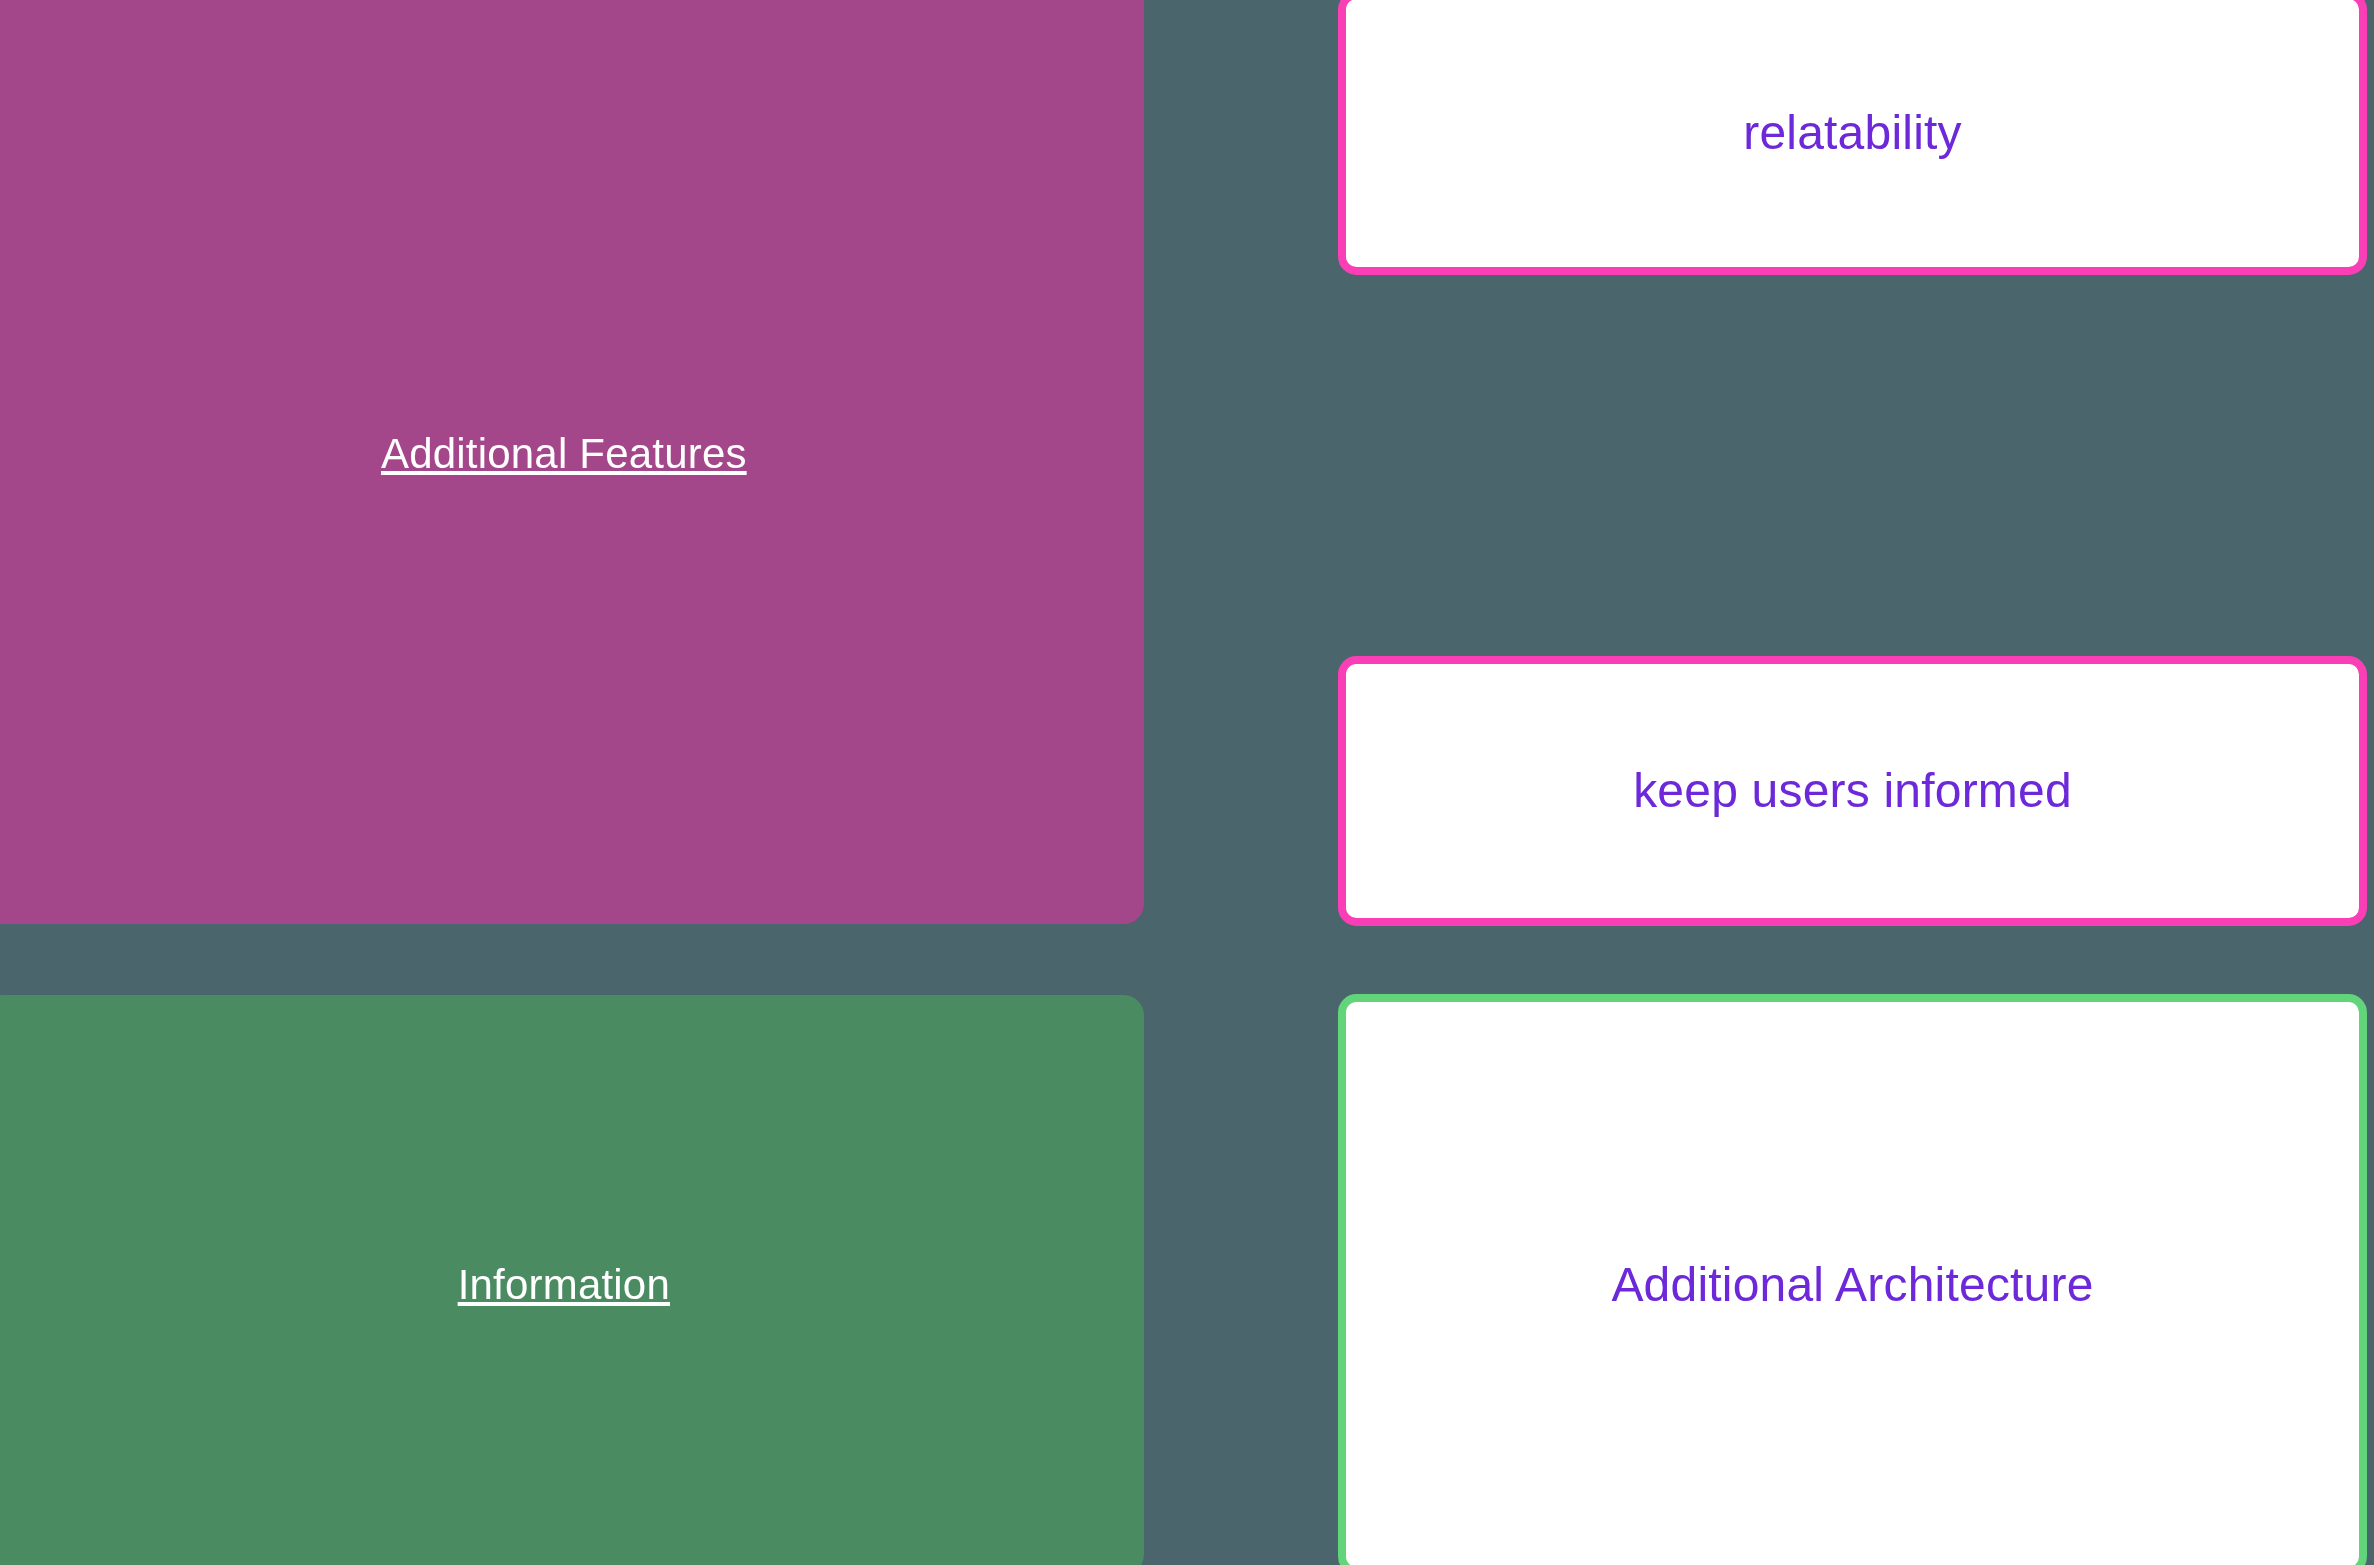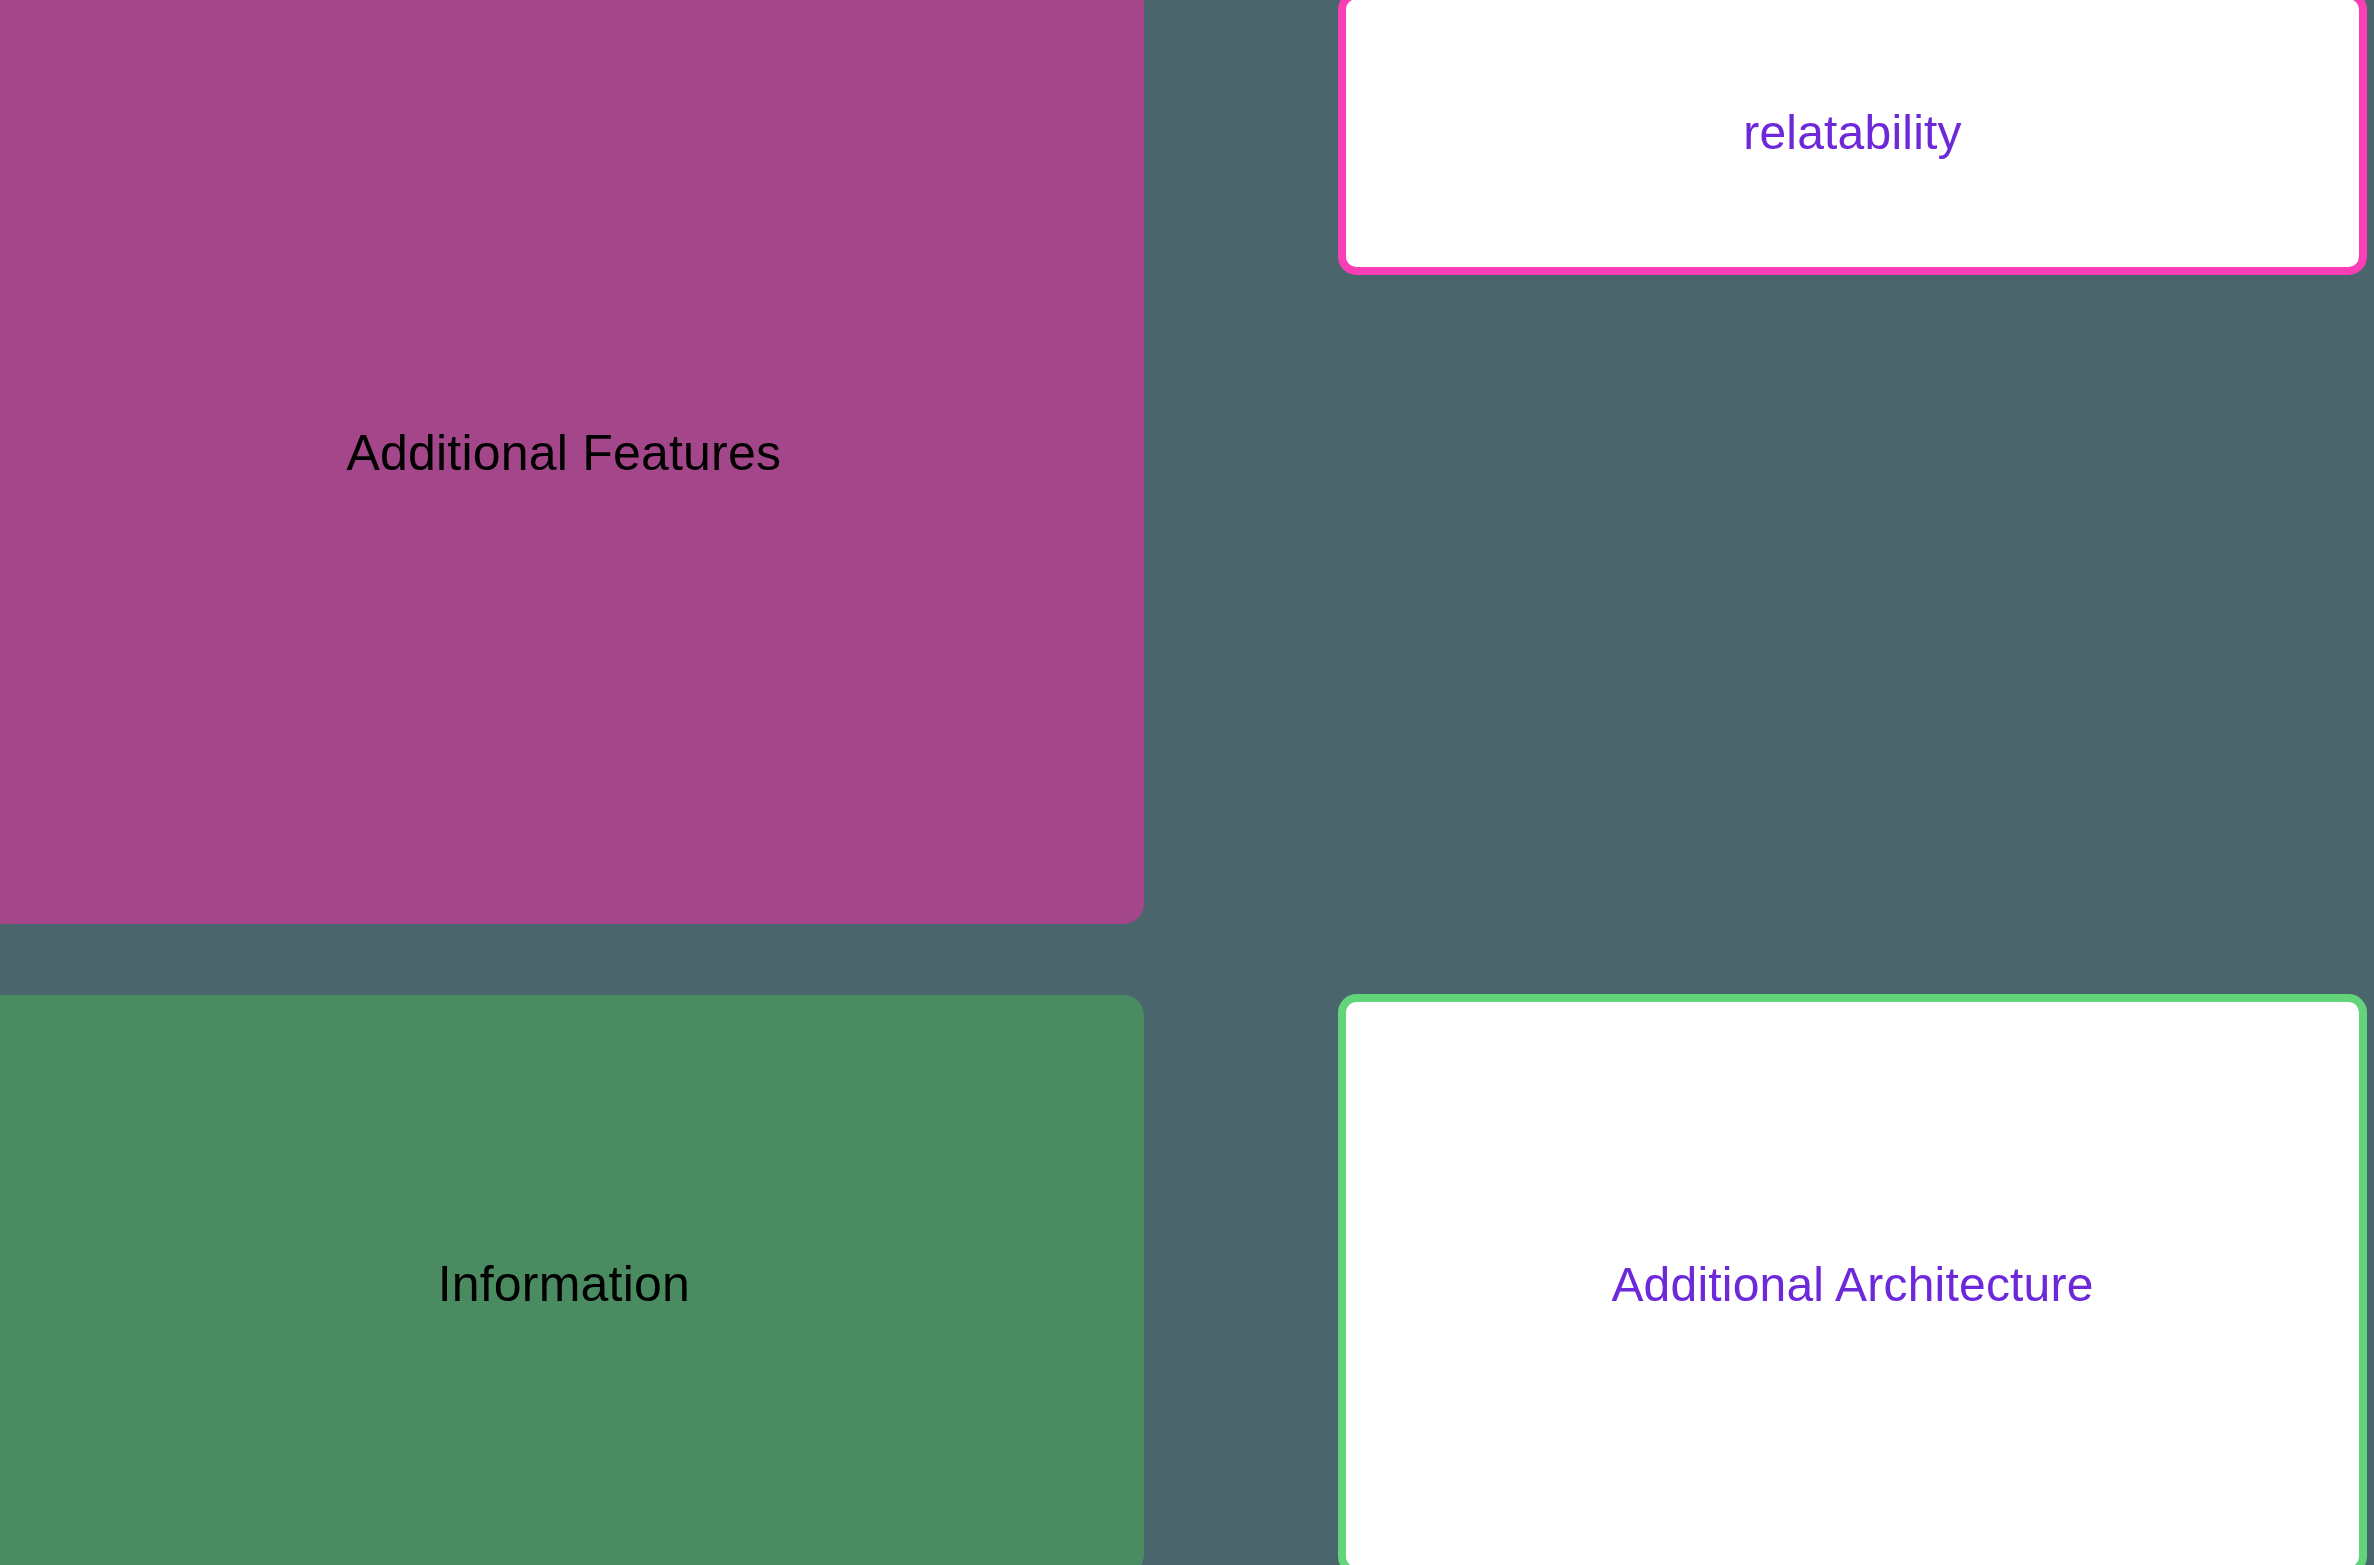--- a/index.html
+++ b/index.html
@@ -41,23 +41,24 @@
     padding: 0 26px;
   }
 
   
   .card.group {
     left: -16.7px;              
     width: 1161px;
     border: none;
   }
   .card.group .card-label {
-    color: #000000;
-    font-size: 50px;
+    color: #ffffff;
+    font-size: 42px;
     font-weight: 400;
+    text-decoration: underline;
   }
 
   .card.group-purple {
     top: -16.7px;
     height: 941px;
     background: #a4468a;
   }
 
   .card.group-green {
     top: 995px;
@@ -99,19 +100,22 @@
 
   <div class="card group group-green">
     <span class="card-label">Information</span>
   </div>
 
   <div class="card item item-1 accent-pink">
     <span class="card-label">relatability</span>
   </div>
 
 
+  <div class="card item item-3 accent-pink">
+    <span class="card-label">keep users informed</span>
+  </div>
 
   <div class="card item item-4 accent-green">
     <span class="card-label">Additional Architecture</span>
   </div>
 
 </div>
 
 
 </body></html>

